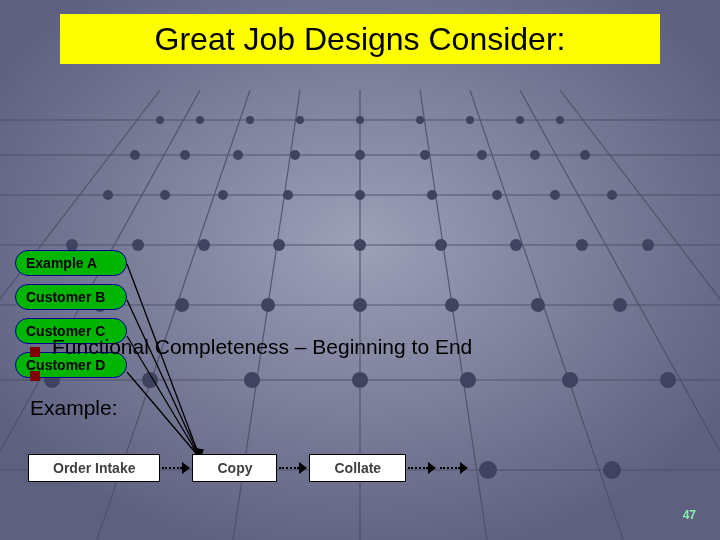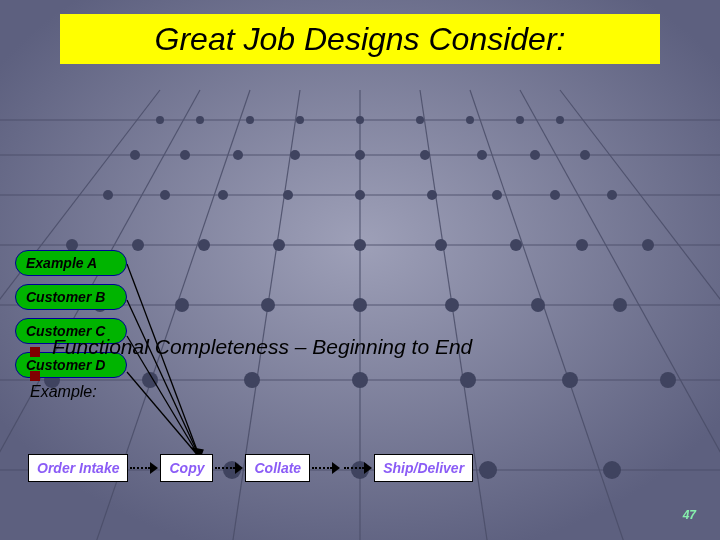--- a/index.html
+++ b/index.html
@@ -11,21 +11,20 @@
   }
   .bg-grid {
     position: absolute;
     inset: 0;
     overflow: hidden;
   }
   .bg-grid svg { width: 100%; height: 100%; }
   .slide {
     position: absolute;
     inset: 0;
-    font-style: italic;
   }
   .title-box {
     position: absolute;
     top: 14px;
     left: 60px;
     width: 600px;
     height: 50px;
     background: #ffff00;
     display: flex;
     align-items: center;
@@ -69,39 +68,39 @@
   .bullet-dot {
     width: 10px;
     height: 10px;
     background: #800000;
     margin-right: 12px;
     margin-top: 6px;
     flex-shrink: 0;
     transform: translateY(3px);
   }
   .example-label {
-    margin-top: 4px;
-    font-size: 16px;
+    margin-top: 16px;
+    font-size: 21px;
     color: #000;
   }
   .flow {
     position: absolute;
     left: 28px;
     top: 454px;
     display: flex;
     align-items: center;
     gap: 0;
   }
   .flow-box {
     background: #fff;
     border: 1.5px solid #000;
-    padding: 5px 8px;
+    padding: 5px 24px;
     font-size: 14px;
     font-weight: bold;
-    color: #8b5cf6;
+    color: #404040;
     white-space: nowrap;
   }
   .flow-arrow {
     width: 32px;
     height: 14px;
     position: relative;
     flex-shrink: 0;
   }
   .flow-arrow::before {
     content: "";
@@ -264,18 +263,17 @@
   </div>
 
   <div class="flow">
     <div class="flow-box">Order Intake</div>
     <div class="flow-arrow"></div>
     <div class="flow-box">Copy</div>
     <div class="flow-arrow"></div>
     <div class="flow-box">Collate</div>
     <div class="flow-arrow"></div>
     <div class="flow-arrow"></div>
-    <div class="flow-box">Ship/Deliver</div>
   </div>
 
   <div class="page-num">47</div>
 
 </div>
 
 </body></html>

